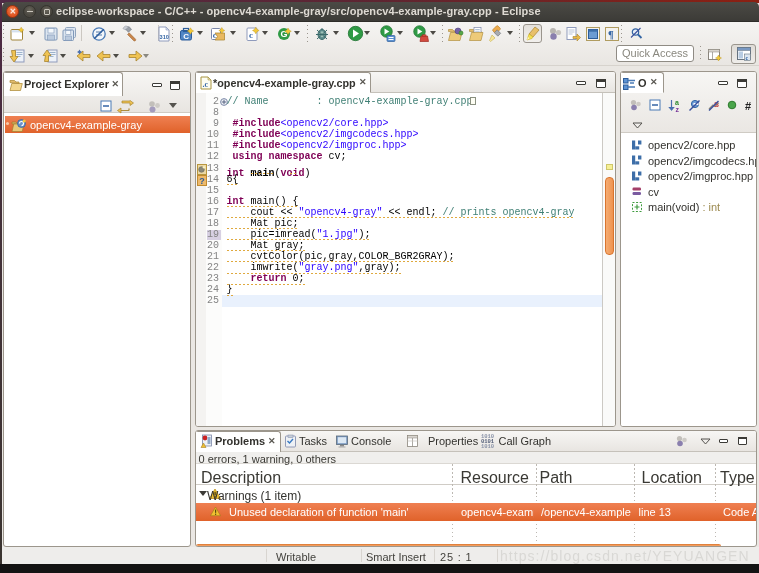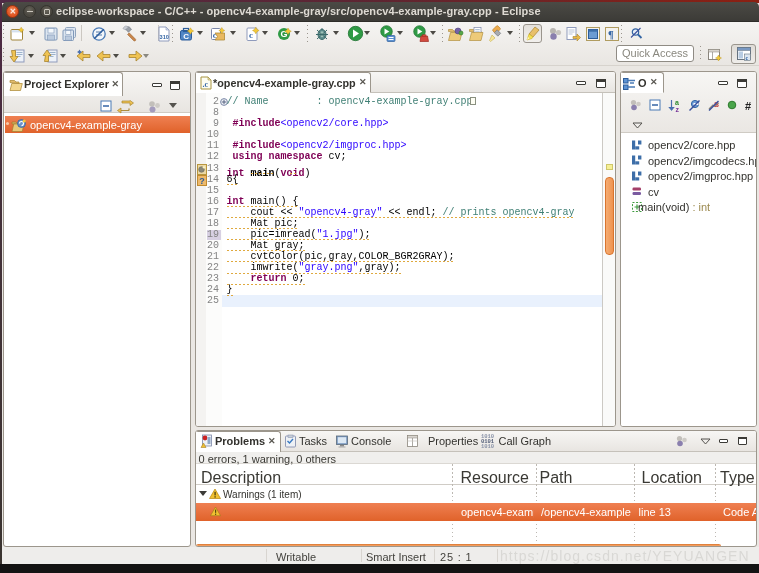--- a/index.html
+++ b/index.html
@@ -321,20 +321,21 @@
     <div class="ln" style="top:212.3px">24</div>
     <div class="ln" style="top:223.4px">25</div>
  <svg style="left:23.5px;top:25.5px" width="8" height="8">
       <circle cx="4" cy="4" r="3.4" fill="#f2f4f8" stroke="#7a88a8"></circle>
       <line x1="1.8" y1="4" x2="6.2" y2="4" stroke="#4a5878" stroke-width=".9"></line>
       <line x1="4" y1="1.8" x2="4" y2="6.2" stroke="#4a5878" stroke-width=".9"></line>
     </svg>
  <div class="cl" style="top:24px"><span class="cm">// Name        : opencv4-example-gray.cpp</span></div>
  <div class="abs" style="left:273.5px;top:24.5px;width:6.5px;height:8.5px;border:1px solid #8a9080;background:#fefef4"></div>
  <div class="cl" style="top:46.2px">&nbsp;<span class="k">#include</span><span class="s">&lt;opencv2/core.hpp&gt;</span></div>
+ <div class="cl" style="top:57.2px">&nbsp;<span class="k">#include</span><span class="s">&lt;opencv2/imgcodecs.hpp&gt;</span></div>
  <div class="cl" style="top:68.3px">&nbsp;<span class="k">#include</span><span class="s">&lt;opencv2/imgproc.hpp&gt;</span></div>
  <div class="cl" style="top:79.4px">&nbsp;<span class="k">using</span> <span class="k">namespace</span> cv;</div>
  <div class="cl" style="top:96px"><span class="k">int</span> <b>main</b>(<span class="k">void</span>)</div>
  <div class="cl" style="top:101.6px">6{</div>
  <div class="cl" style="top:123.7px"><span class="k">int</span> main() {</div>
  <div class="cl" style="top:134.8px">    cout &lt;&lt; <span class="s">"opencv4-gray"</span> &lt;&lt; endl; <span class="cm">// prints opencv4-gray</span></div>
  <div class="cl" style="top:145.9px">    Mat pic;</div>
  <div class="cl" style="top:157px">    pic=imread(<span class="s">"1.jpg"</span>);</div>
  <div class="cl" style="top:168px">    Mat gray;</div>
  <div class="cl" style="top:179.1px">    cvtColor(pic,gray,COLOR_BGR2GRAY);</div>
@@ -427,21 +428,21 @@
  <svg style="left:10px;top:113px" width="12" height="12">
       <rect x="1.5" y="2.5" width="8.5" height="3" rx="1.2" fill="#a43f68"></rect>
       <rect x="1.5" y="7" width="8.5" height="3" rx="1.2" fill="#7a5aa0"></rect>
     </svg>
  <div class="otxt" style="left:27px;top:113.5px">cv</div>
  <svg style="left:10px;top:128.5px" width="12" height="12">
       <rect x="1.5" y="1.5" width="9" height="9" fill="none" stroke="#3e9b3e" stroke-width="1" stroke-dasharray="2 1.6"></rect>
       <line x1="6" y1="3.5" x2="6" y2="8.5" stroke="#3e9b3e" stroke-width="1.2"></line>
       <line x1="3.5" y1="6" x2="8.5" y2="6" stroke="#3e9b3e" stroke-width="1.2"></line>
     </svg>
- <div class="otxt" style="left:17px;top:129px">main(void)<span style="color:#9c8a50"> : int</span></div>
+ <div class="otxt" style="left:27px;top:129px">main(void)<span style="color:#9c8a50"> : int</span></div>
 </div>
 <div class="panel" style="left:195px;top:430px;width:562px;height:117px">
  <div class="tabbar" style="height:21px"></div>
  <div class="tab" style="left:0;width:85px;height:21px;border-left:none;border-radius:0 3px 0 0"></div>
  <svg style="left:4px;top:3px" width="13" height="14">
       <rect x="2.5" y="1" width="9" height="11" fill="#eef1f5" stroke="#7b87a8" stroke-width=".8"></rect>
       <circle cx="5" cy="4" r="2.4" fill="#cc2222"></circle>
       <rect x="7.5" y="3" width="3" height="7" fill="#8fa8c8"></rect>
       <path d="M1 13.5l2.5-4.5 2.5 4.5z" fill="#f0c030" stroke="#a8842f" stroke-width=".6"></path>
     </svg>
@@ -491,27 +492,28 @@
  <div class="dsep" style="left:255.5px;top:33px;height:82px;background:repeating-linear-gradient(to bottom,#bcb8b2 0 1.5px,transparent 1.5px 4px)"></div>
  <div class="dsep" style="left:340px;top:33px;height:82px;background:repeating-linear-gradient(to bottom,#bcb8b2 0 1.5px,transparent 1.5px 4px)"></div>
  <div class="dsep" style="left:437.5px;top:33px;height:82px;background:repeating-linear-gradient(to bottom,#bcb8b2 0 1.5px,transparent 1.5px 4px)"></div>
  <div class="dsep" style="left:519px;top:33px;height:82px;background:repeating-linear-gradient(to bottom,#bcb8b2 0 1.5px,transparent 1.5px 4px)"></div>
  <div class="abs" style="left:3px;top:60px;width:0;height:0;border-left:4px solid transparent;border-right:4px solid transparent;border-top:5px solid #3c3b37"></div>
  <svg style="left:13px;top:57px" width="12" height="11">
       <path d="M6 1l5.5 9.5H.5z" fill="#f0c030" stroke="#b8860b" stroke-width=".7"></path>
       <rect x="5.4" y="3.8" width="1.4" height="3.6" fill="#5a4a10"></rect>
       <rect x="5.4" y="8.2" width="1.4" height="1.4" fill="#5a4a10"></rect>
     </svg>
- <div class="abs" style="left:27px;top:57.5px;font-size:10px;color:#33322e">Warnings (1 item)</div>
+ <div class="abs" style="left:11px;top:57.5px;font-size:12px;color:#33322e">Warnings (1 item)</div>
  <div class="abs" style="left:0;top:72px;width:560px;height:17.5px;background:linear-gradient(#ef8052,#e0622a)"></div>
  <svg style="left:14px;top:74.5px" width="11" height="11">
       <path d="M5.5 1l5 8.7H.5z" fill="#f0c030" stroke="#9a7a1a" stroke-width=".6"></path>
       <rect x="5" y="3.6" width="1.2" height="3.2" fill="#5a4a10"></rect>
       <rect x="5" y="7.6" width="1.2" height="1.3" fill="#5a4a10"></rect>
     </svg>
+ <div class="wtxt" style="left:33px;top:74.5px">Unused declaration of function 'main'</div>
  <div class="wtxt" style="left:265px;top:74.5px;width:73px;overflow:hidden;white-space:nowrap">opencv4-example-gray</div>
  <div class="wtxt" style="left:345px;top:74.5px;width:90px;overflow:hidden;white-space:nowrap">/opencv4-example-gray</div>
  <div class="wtxt" style="left:442.5px;top:74.5px">line 13</div>
  <div class="wtxt" style="left:527px;top:74.5px;width:33px;overflow:hidden;white-space:nowrap">Code Analysis</div>
  <div class="abs" style="left:0;top:112.5px;width:525px;height:3px;background:linear-gradient(#f5ac72,#ee8c4a);border:0.5px solid #e0813c;border-radius:1.5px"></div>
 </div>
 <div class="abs" style="left:276px;top:550.5px;font-size:11px;color:#44433e">Writable</div>
 <div class="abs" style="left:265.5px;top:549px;width:1px;height:13px;background:#d8d5d0"></div>
 <div class="abs" style="left:361px;top:549px;width:1px;height:13px;background:#d8d5d0"></div>
 <div class="abs" style="left:434px;top:549px;width:1px;height:13px;background:#d8d5d0"></div>

